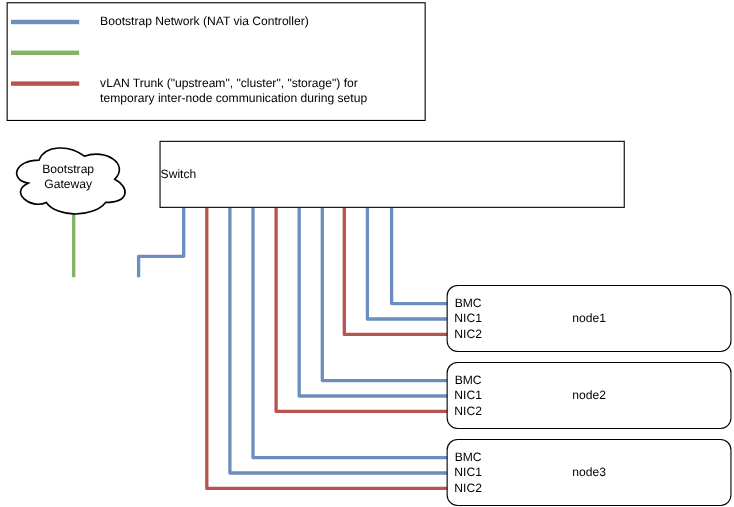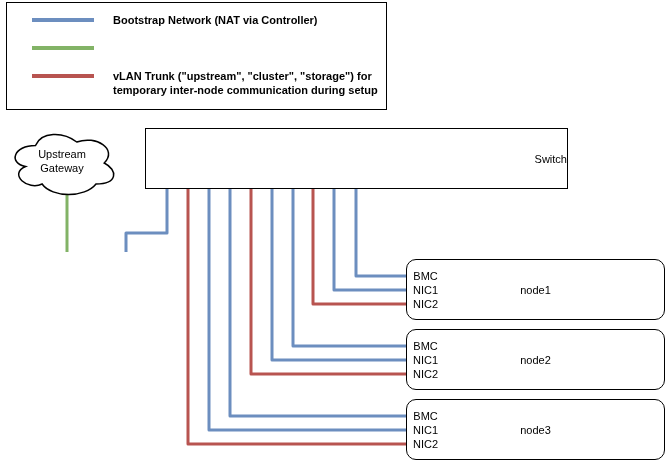--- a/index.html
+++ b/index.html
@@ -7,33 +7,33 @@
     position:relative;width:667px;height:461px;background:#ffffff;
     font-family:"Liberation Sans",sans-serif;font-size:11px;color:#000;
     overflow:hidden;
   }
   .layer{position:absolute;left:0;top:0;}
   .cloud-shape{fill:#ffffff;stroke:#000000;stroke-width:1.5;}
 
   
   .legend{position:absolute;left:6px;top:2px;width:381px;height:108px;
     border:1.5px solid #000;box-sizing:border-box;background:#fff;}
-  .legend-row{position:absolute;left:25px;right:6px;font-weight:bold;}
+  .legend-row{position:absolute;left:3px;right:6px;}
   .legend-row.r1{top:10px;}
   .legend-row.r2{top:38px;}
   .legend-row.r3{top:66px;}
   .swatch{position:absolute;left:0;top:5px;width:62px;height:4px;}
   .legend-label{display:block;margin-left:81px;max-width:268px;line-height:14px;}
 
   
   .cloud-label{position:absolute;left:18px;top:147px;width:88px;
     text-align:center;line-height:14px;}
   .switch-box{position:absolute;left:145px;top:128px;width:423px;height:61px;
     border:1.5px solid #000;box-sizing:border-box;background:#fff;
-    display:flex;align-items:center;justify-content:flex-end;}
+    display:flex;align-items:center;justify-content:flex-start;}
   .controller-box{position:absolute;left:36px;top:251px;width:121px;height:59px;
     border:1.5px solid #000;border-radius:10px;box-sizing:border-box;background:#fff;
     display:flex;align-items:center;justify-content:center;
     text-align:center;line-height:14px;padding:0 6px;}
   .server-box{position:absolute;left:406px;width:259px;height:61px;
     border:1.5px solid #000;border-radius:10px;box-sizing:border-box;background:#fff;}
   .server-box.s1{top:259px;}
   .server-box.s2{top:329px;}
   .server-box.s3{top:399px;}
   .ports{position:absolute;left:6px;top:9px;line-height:14px;text-align:center;}
@@ -75,21 +75,21 @@
     </div>
     <div class="legend-row r2">
       <span class="swatch" style="background-color: rgb(130, 179, 102);"></span>
     </div>
     <div class="legend-row r3">
       <span class="swatch" style="background-color: rgb(184, 84, 80);"></span>
       <span class="legend-label">vLAN Trunk ("upstream", "cluster", "storage") for temporary inter-node communication during setup</span>
     </div>
   </div>
 
-  <div class="cloud-label">Upstream Gateway</div>
+  <div class="cloud-label">Bootstrap Gateway</div>
 
   <div class="switch-box">
     <span>Switch</span>
   </div>
 
 
   <div class="server-box s1">
     <div class="ports">
       <div class="port">BMC</div>
       <div class="port">NIC1</div>

